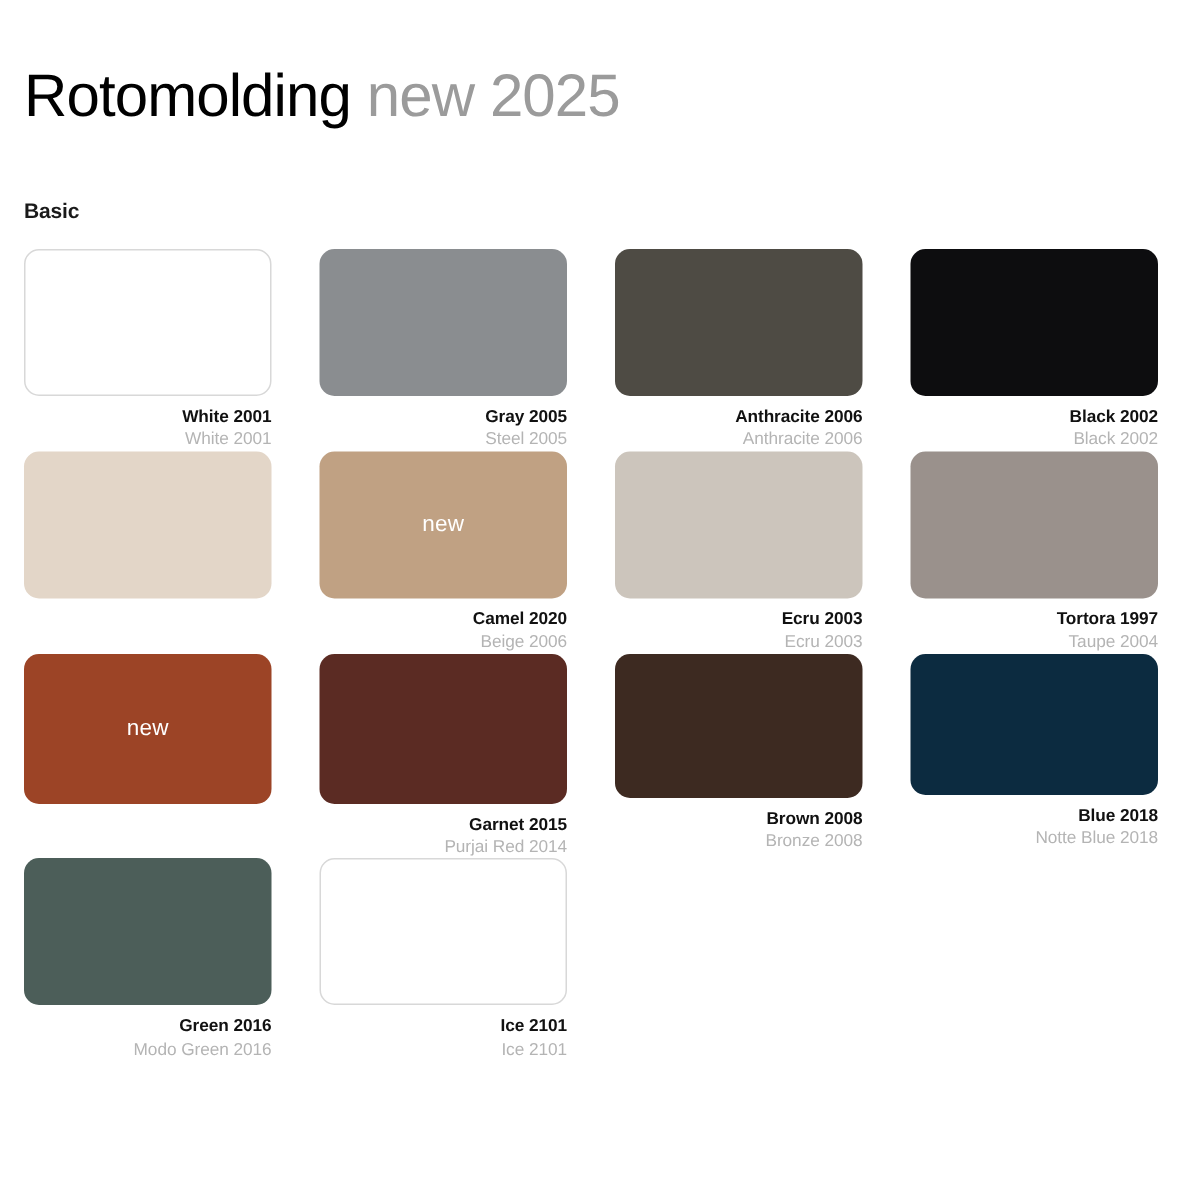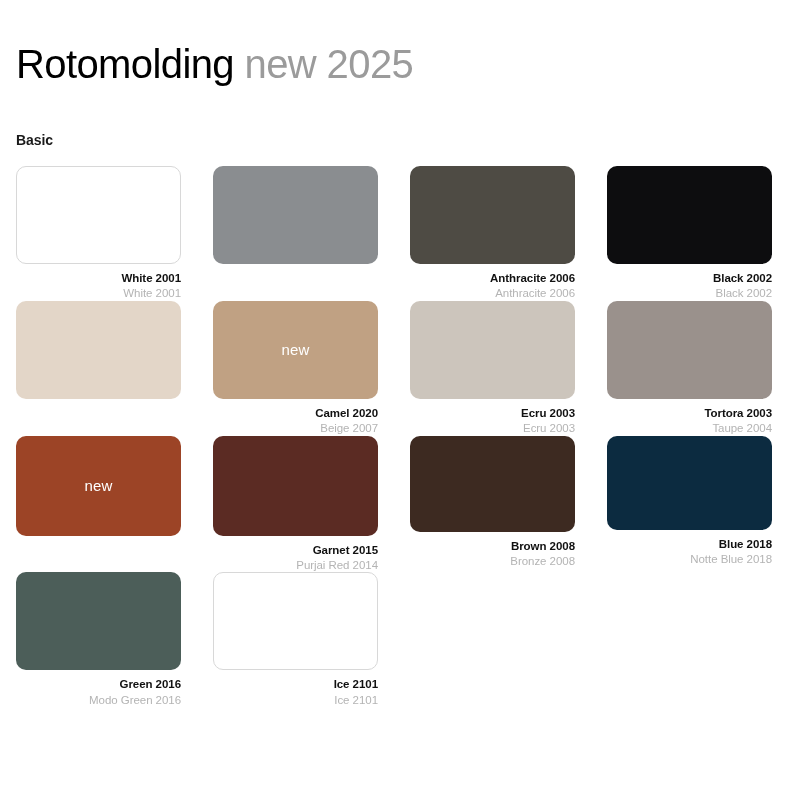--- a/index.html
+++ b/index.html
@@ -117,20 +117,24 @@
   <div class="swatch-grid" id="swatch-grid">
       <div class="swatch-cell">
         <div class="swatch-chip bordered" style="background: rgb(255, 255, 255); height: 98px;"></div>
         <div class="swatch-labels">
           <div class="swatch-name">White 2001</div>
           <div class="swatch-alt">White 2001</div>
         </div>
       </div>
       <div class="swatch-cell">
         <div class="swatch-chip" style="background: rgb(138, 141, 144); height: 98px;"></div>
+        <div class="swatch-labels">
+          <div class="swatch-name">Gray 2005</div>
+          <div class="swatch-alt">Steel 2005</div>
+        </div>
       </div>
       <div class="swatch-cell">
         <div class="swatch-chip" style="background: rgb(78, 75, 68); height: 98px;"></div>
         <div class="swatch-labels">
           <div class="swatch-name">Anthracite 2006</div>
           <div class="swatch-alt">Anthracite 2006</div>
         </div>
       </div>
       <div class="swatch-cell">
         <div class="swatch-chip" style="background: rgb(13, 13, 15); height: 98px;"></div>
@@ -141,34 +145,34 @@
       </div>
       <div class="swatch-cell">
         <div class="swatch-chip" style="background: rgb(227, 214, 200); height: 98px;"></div>
       </div>
       <div class="swatch-cell">
         <div class="swatch-chip" style="background: rgb(192, 161, 131); height: 98px;">
           <span class="swatch-new-badge">new</span>
         </div>
         <div class="swatch-labels">
           <div class="swatch-name">Camel 2020</div>
-          <div class="swatch-alt">Beige 2007</div>
+          <div class="swatch-alt">Beige 2006</div>
         </div>
       </div>
       <div class="swatch-cell">
         <div class="swatch-chip" style="background: rgb(204, 197, 188); height: 98px;"></div>
         <div class="swatch-labels">
           <div class="swatch-name">Ecru 2003</div>
           <div class="swatch-alt">Ecru 2003</div>
         </div>
       </div>
       <div class="swatch-cell">
         <div class="swatch-chip" style="background: rgb(154, 145, 140); height: 98px;"></div>
         <div class="swatch-labels">
-          <div class="swatch-name">Tortora 2003</div>
+          <div class="swatch-name">Tortora 1997</div>
           <div class="swatch-alt">Taupe 2004</div>
         </div>
       </div>
       <div class="swatch-cell">
         <div class="swatch-chip" style="background: rgb(156, 68, 38); height: 100px;">
           <span class="swatch-new-badge">new</span>
         </div>
       </div>
       <div class="swatch-cell">
         <div class="swatch-chip" style="background: rgb(91, 43, 35); height: 100px;"></div>

